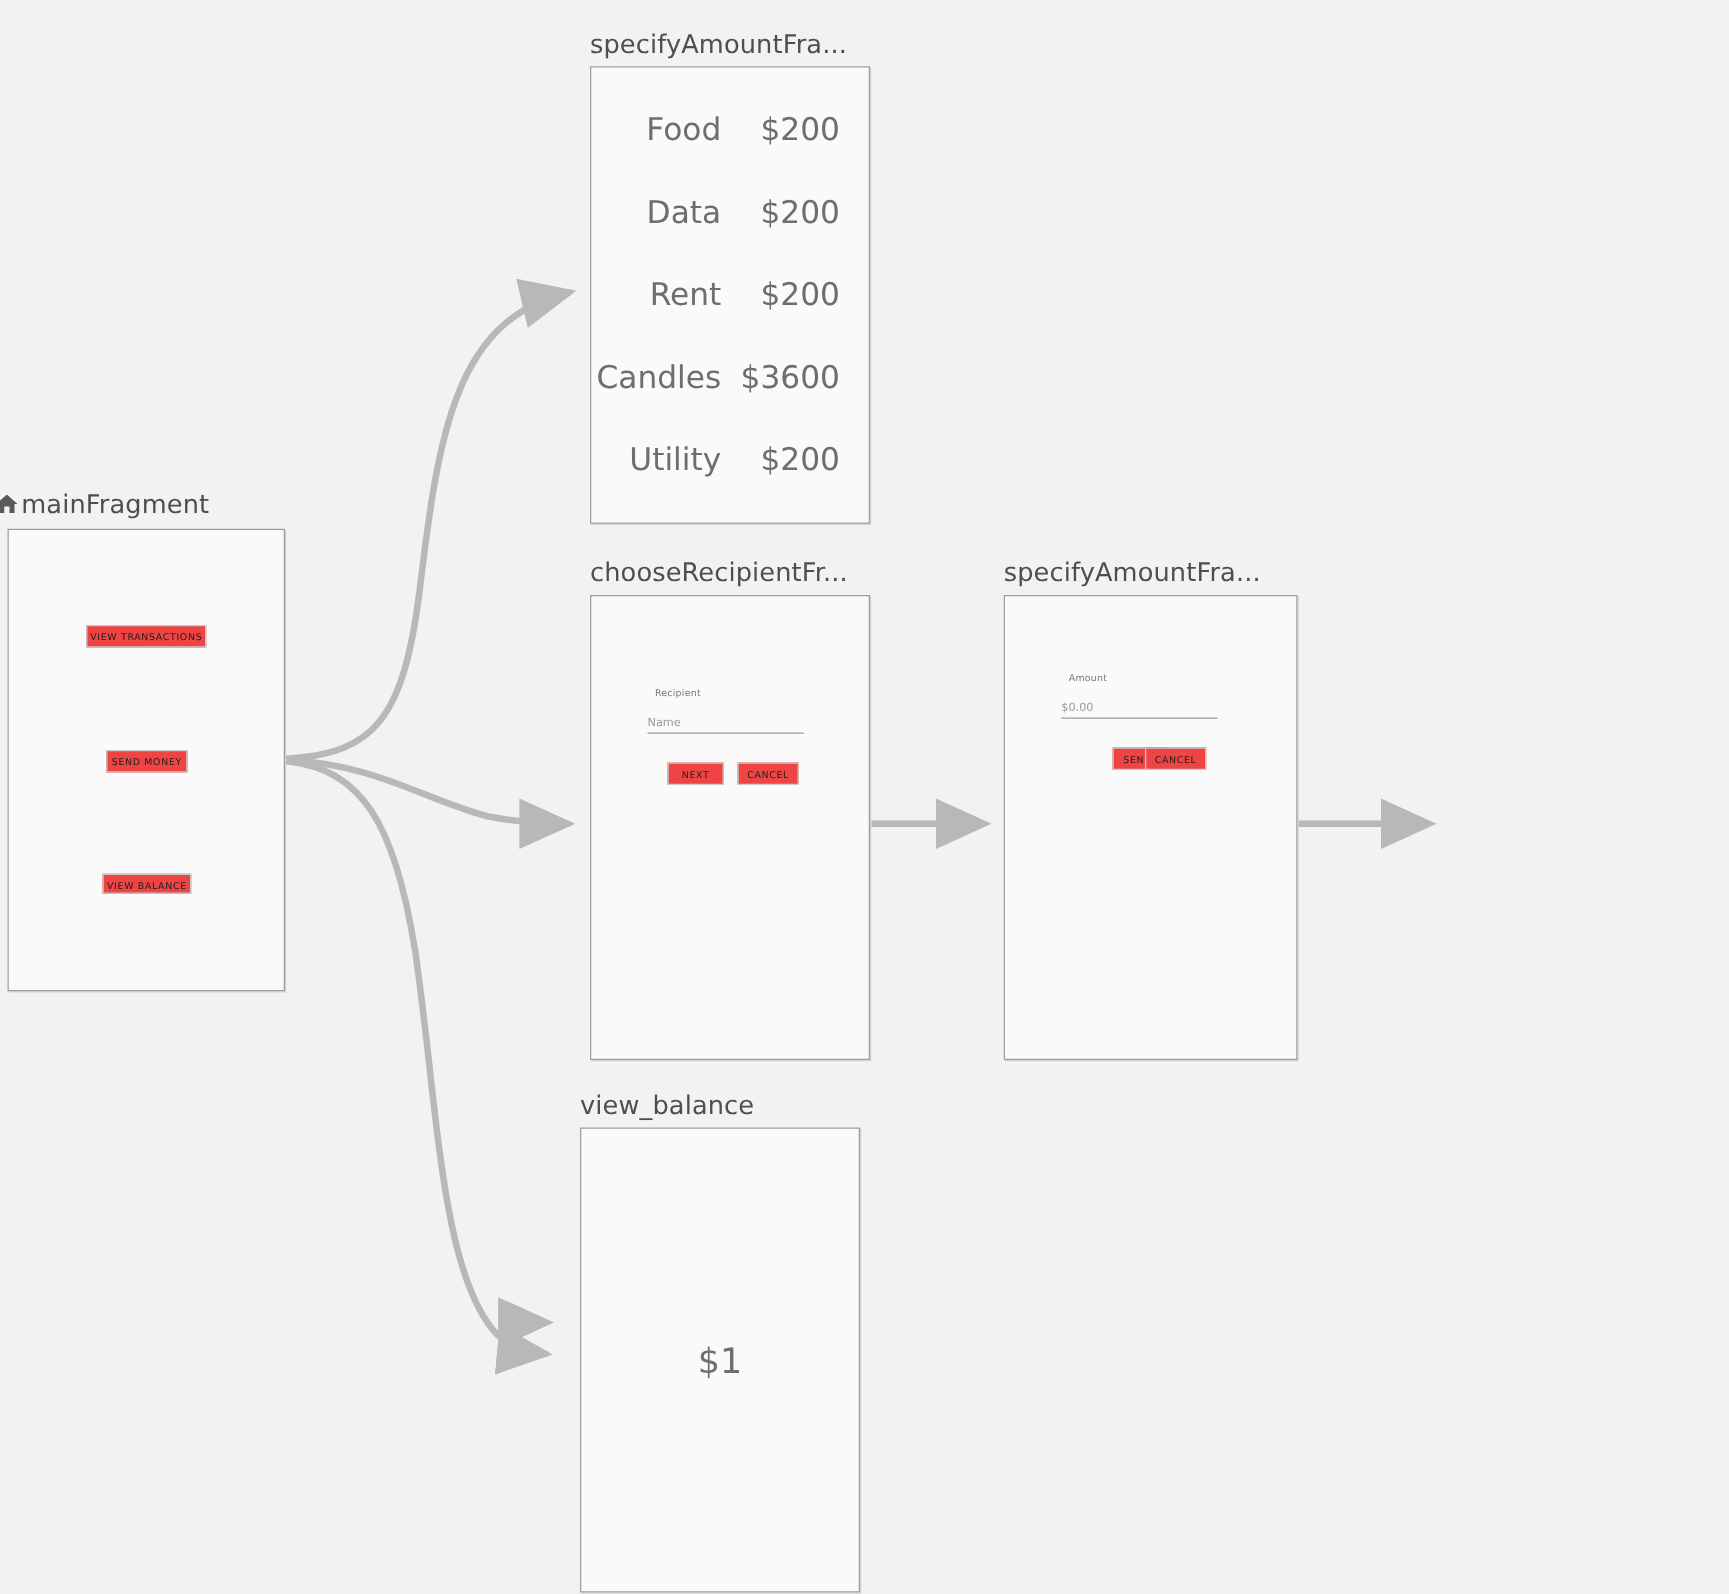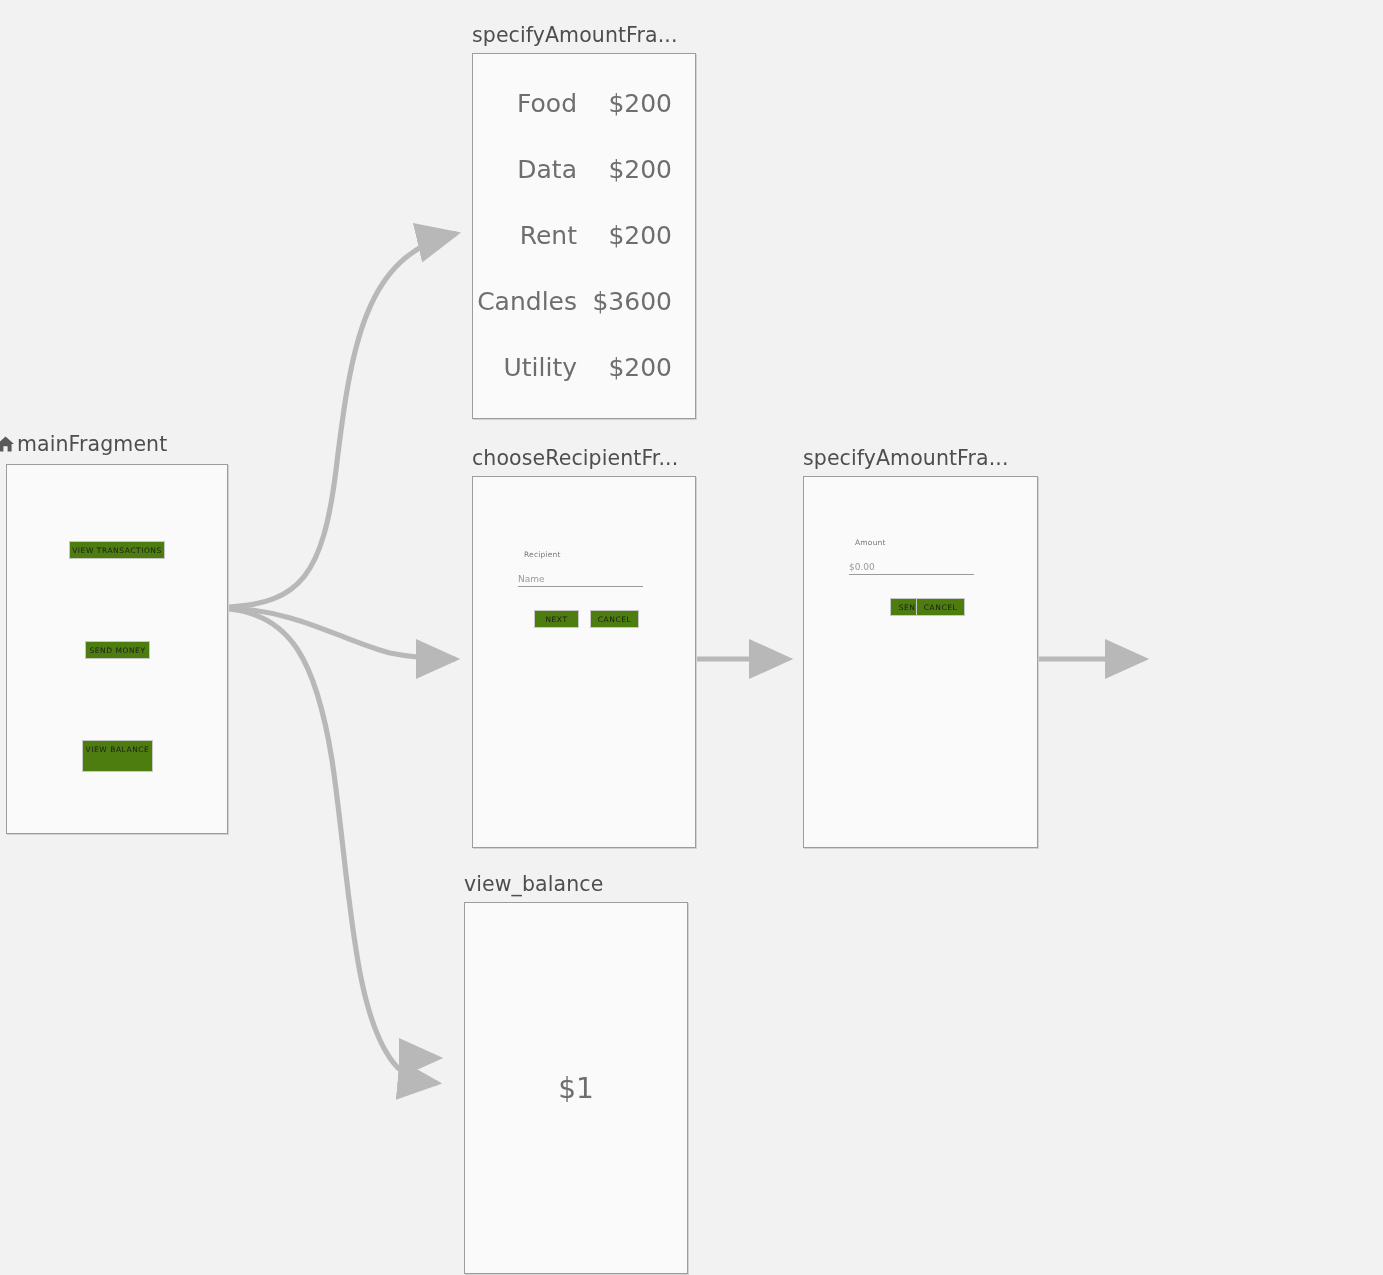--- a/index.html
+++ b/index.html
@@ -59,21 +59,21 @@
     inset: 0;
     background: #fafafa;
     border: 1px solid #9d9d9d;
     box-sizing: border-box;
     box-shadow: 1px 1px 0 0 #d2d2d2;
   }
 
   
   .mock-btn {
     position: absolute;
-    background: #4d7c0f;
+    background: #ef4444;
     border: 1px solid #c8c8c8;
     color: #1d1d1d;
     font-size: 7.5px;
     letter-spacing: 0.55px;
     text-align: center;
     box-sizing: border-box;
     font-family: "DejaVu Sans", "Liberation Sans", sans-serif;
     white-space: nowrap;
   }
 
@@ -184,33 +184,33 @@
         <span class="txn-name">Candles</span>
         <span class="txn-amt">$3600</span>
       </div>
       <div class="txn-row" style="top:300px;">
         <span class="txn-name">Utility</span>
         <span class="txn-amt">$200</span>
       </div>
     </div>
   </div>
 
-  <div class="dest" style="left:6px; top:423px; width:222px; height:370px;margin-top:41px;">
+  <div class="dest" style="left:6px; top:423px; width:222px; height:370px;">
     <div class="dest-label with-home">
       <span class="home-icon">
         <svg width="19" height="18" viewBox="0 0 19 18">
           <path d="M9.5 1.6 L18 9.1 L15.6 9.1 L15.6 16.4 L11.6 16.4 L11.6 11.2 L7.4 11.2 L7.4 16.4 L3.4 16.4 L3.4 9.1 L1 9.1 Z" fill="#5a5a5a"></path>
         </svg>
       </span><span>mainFragment</span>
     </div>
     <div class="dest-frame"></div>
     <div style="position:absolute; inset:0;">
       <div class="mock-btn" style="left:63px; top:77px; width:96px; height:18px; line-height:17px;">VIEW TRANSACTIONS</div>
       <div class="mock-btn" style="left:79px; top:177px; width:65px; height:18px; line-height:17px;">SEND MONEY</div>
-      <div class="mock-btn" style="left:76px; top:276px; width:71px; height:32px; line-height:17px;">VIEW BALANCE</div>
+      <div class="mock-btn" style="left:76px; top:276px; width:71px; height:16px; line-height:17px;">VIEW BALANCE</div>
     </div>
   </div>
 
   <div class="dest" style="left:472px; top:476px; width:224px; height:372px;">
     <div class="dest-label">chooseRecipientFr...</div>
     <div class="dest-frame"></div>
     <div style="position:absolute; inset:0;margin-top:12px;">
       <div class="form-label" style="left:52px; top:62px;">Recipient</div>
       <div class="form-input" style="left:46px; top:86px; width:125px;">Name</div>
       <div class="mock-btn" style="left:62px; top:122px; width:45px; height:18px; line-height:17px;">NEXT</div>

